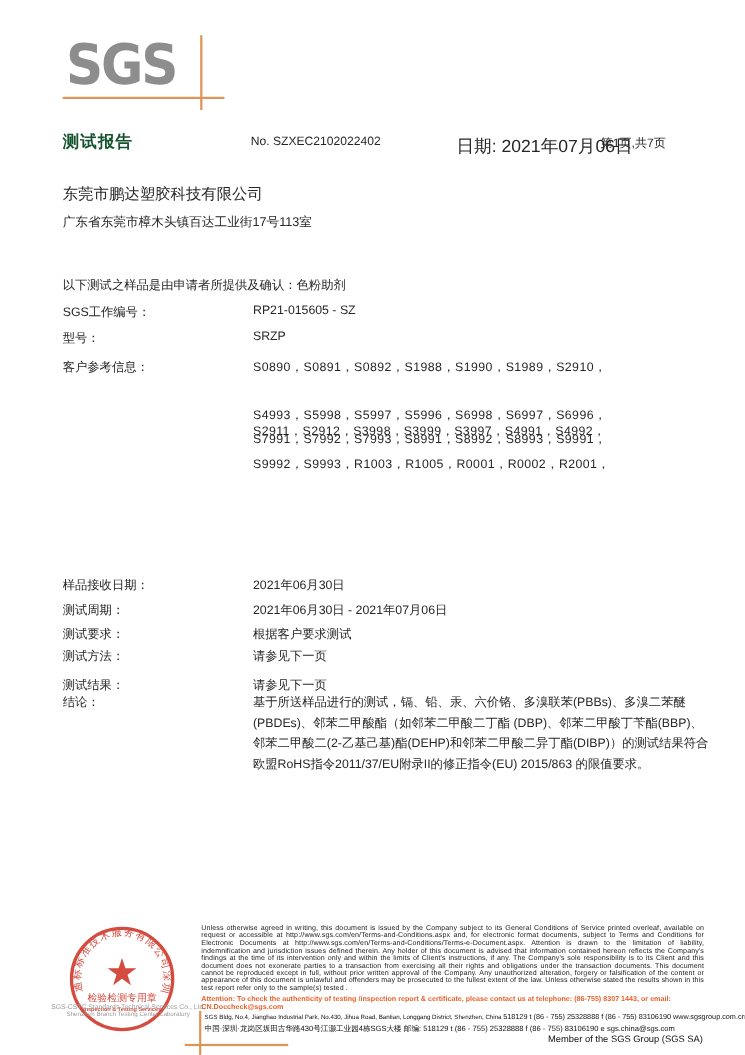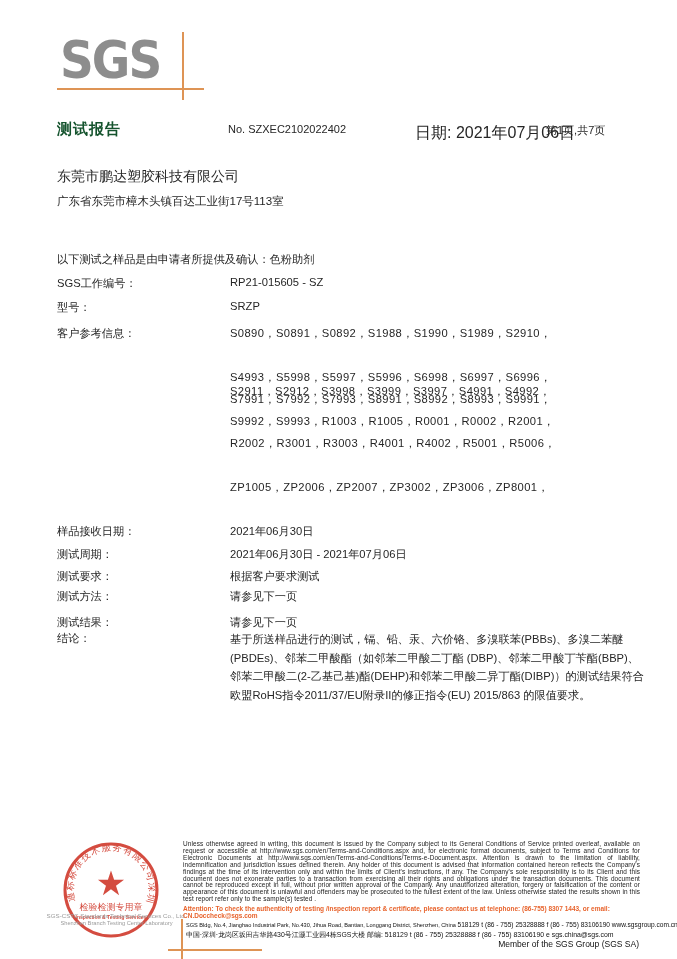--- a/index.html
+++ b/index.html
@@ -72,22 +72,20 @@
   </div>
 
   <div class="abs row" style="top:326px;">
     <span class="lbl">客户参考信息：</span>
   </div>
   <div class="abs refline" style="top:326px;">S0890，S0891，S0892，S1988，S1990，S1989，S2910，</div>
   <div class="abs refline" style="top:348px;margin-top:36px;">S2911，S2912，S3998，S3999，S3997，S4991，S4992，</div>
   <div class="abs refline" style="top:370px;">S4993，S5998，S5997，S5996，S6998，S6997，S6996，</div>
   <div class="abs refline" style="top:392px;">S7991，S7992，S7993，S8991，S8992，S8993，S9991，</div>
   <div class="abs refline" style="top:414px;">S9992，S9993，R1003，R1005，R0001，R0002，R2001，</div>
-  <div class="abs refline" style="top:436px;">R2002，R3001，R3003，R4001，R4002，R5001，R5006，</div>
-  <div class="abs refline" style="top:480px;">ZP1005，ZP2006，ZP2007，ZP3002，ZP3006，ZP8001，</div>
 
   <div class="abs row" style="top:524px;">
     <span class="lbl">样品接收日期：</span>
     <span>2021年06月30日</span>
   </div>
   <div class="abs row" style="top:547px;">
     <span class="lbl">测试周期：</span>
     <span>2021年06月30日 - 2021年07月06日</span>
   </div>
   <div class="abs row" style="top:569px;">

